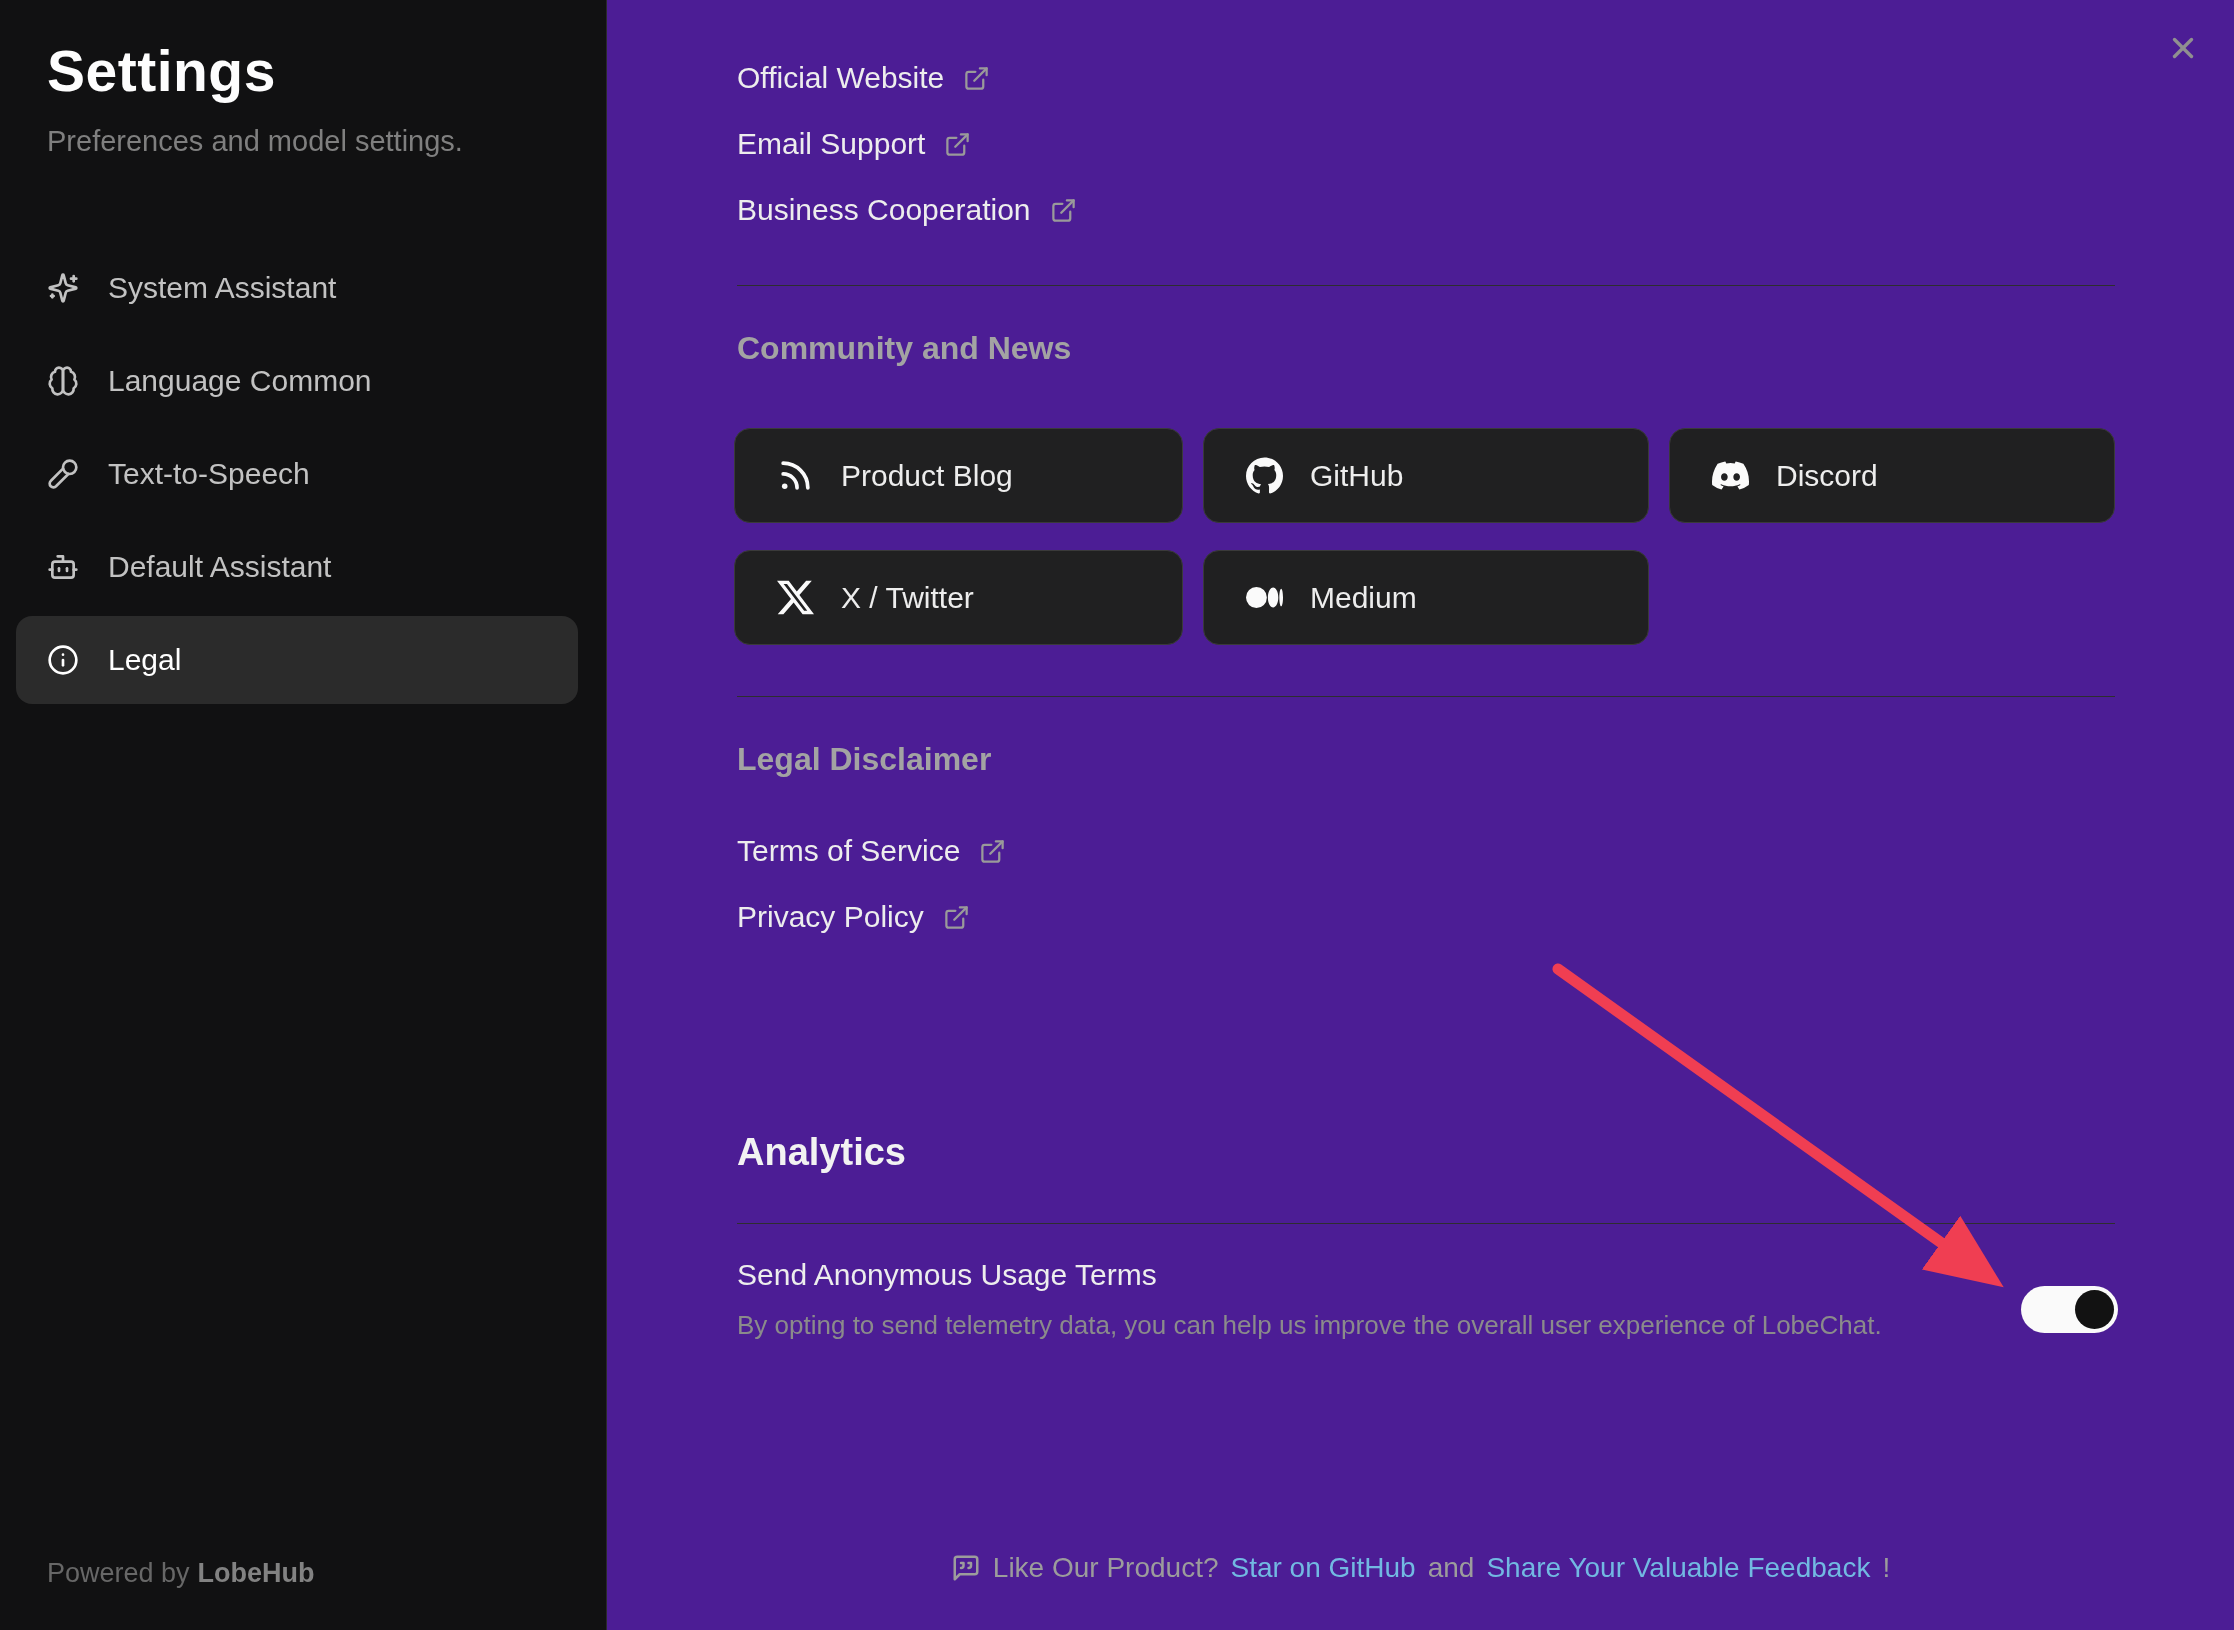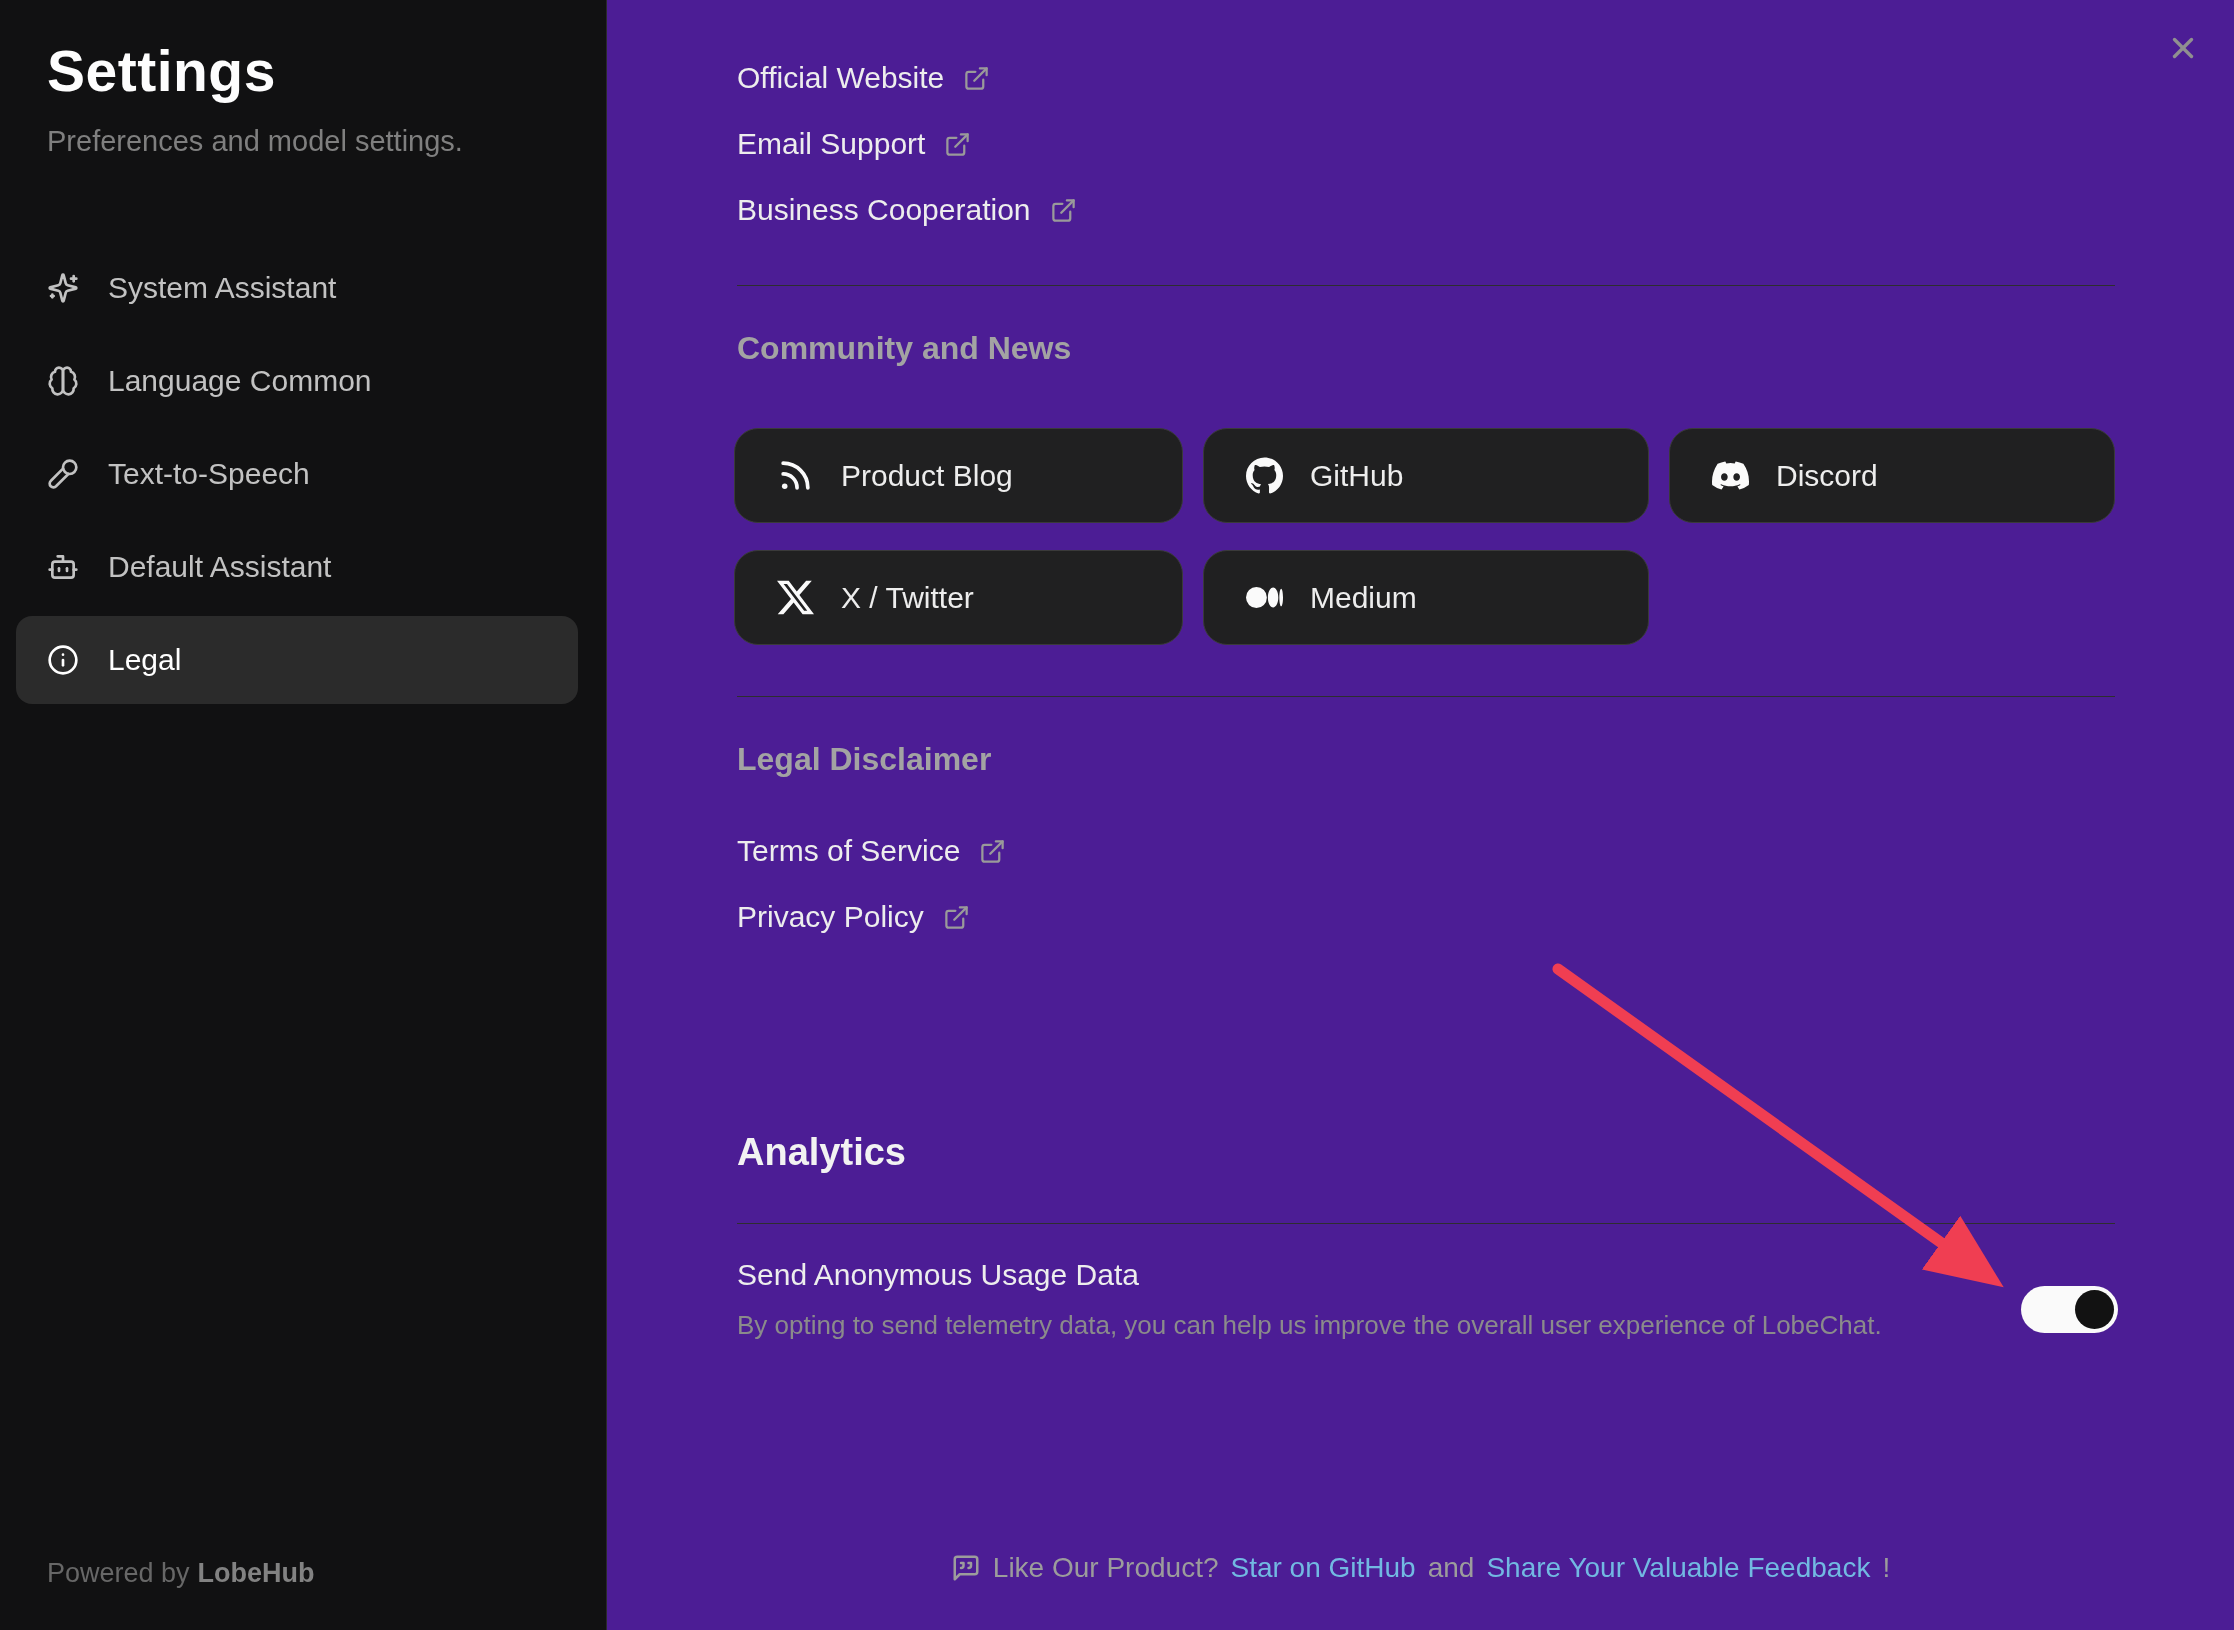--- a/index.html
+++ b/index.html
@@ -28,21 +28,21 @@
   .cut-heading { position:absolute; left:130px; top:-30px; font-size:33px; font-weight:700; color:#cfcfcf; }
   .link-row { position:absolute; left:130px; display:flex; align-items:center; gap:19px; cursor:pointer; }
   .link-row .lr-label { font-size:30px; color:#ededed; }
   .ext-icon { width:27px; height:27px; color:#9a9a9a; }
   .divider { position:absolute; left:130px; width:1378px; border-top:1px solid #2e2e2f; }
   .sec-title { position:absolute; left:130px; font-size:32px; font-weight:700; color:#a3a3a3; }
   .big-title { position:absolute; left:130px; font-size:38px; font-weight:700; color:#f2f2f2; }
 
   .btn-grid { position:absolute; left:127px; top:428px; display:grid;
               grid-template-columns:449px 446px 446px; column-gap:20px; row-gap:27px; }
-  .comm-btn { height:95px; border-radius:24px; background:#202021; border:1px solid #3a3a3a;
+  .comm-btn { height:95px; border-radius:16px; background:#202021; border:1px solid #3a3a3a;
               display:flex; align-items:center; padding-left:42px; gap:27px; cursor:pointer; }
   .comm-btn .cb-icon { width:37px; height:37px; color:#fafafa; flex:0 0 37px; }
   .comm-btn .cb-label { font-size:30px; color:#ededed; }
 
   .setting-label { position:absolute; left:130px; top:1258px; font-size:30px; color:#ededed; }
   .setting-desc  { position:absolute; left:130px; top:1310px; font-size:26px; color:#8b8b8b; }
 
   .toggle { position:absolute; left:1414px; top:1286px; width:97px; height:47px; border-radius:24px;
             background:#fafafa; cursor:pointer; }
   .toggle .knob { position:absolute; top:4px; right:4px; width:39px; height:39px; border-radius:50%;
@@ -211,21 +211,21 @@
           <path d="M15 3h6v6"></path>
           <path d="M10 14 21 3"></path>
           <path d="M18 13v6a2 2 0 0 1-2 2H5a2 2 0 0 1-2-2V8a2 2 0 0 1 2-2h6"></path>
         </svg>
     </div>
 
     <div class="big-title" style="top:1131px;">Analytics</div>
 
     <div class="divider" style="top:1223px;"></div>
 
-    <div class="setting-label">Send Anonymous Usage Data</div>
+    <div class="setting-label">Send Anonymous Usage Terms</div>
     <div class="setting-desc">By opting to send telemetry data, you can help us improve the overall user experience of LobeChat.</div>
 
     <div class="toggle" role="switch" aria-checked="true">
       <div class="knob"></div>
     </div>
 
     <div class="close-btn">
       <svg viewBox="0 0 24 24" fill="none" stroke="currentColor" stroke-width="2.4" stroke-linecap="round">
           <path d="M18 6 6 18"></path>
           <path d="m6 6 12 12"></path>

